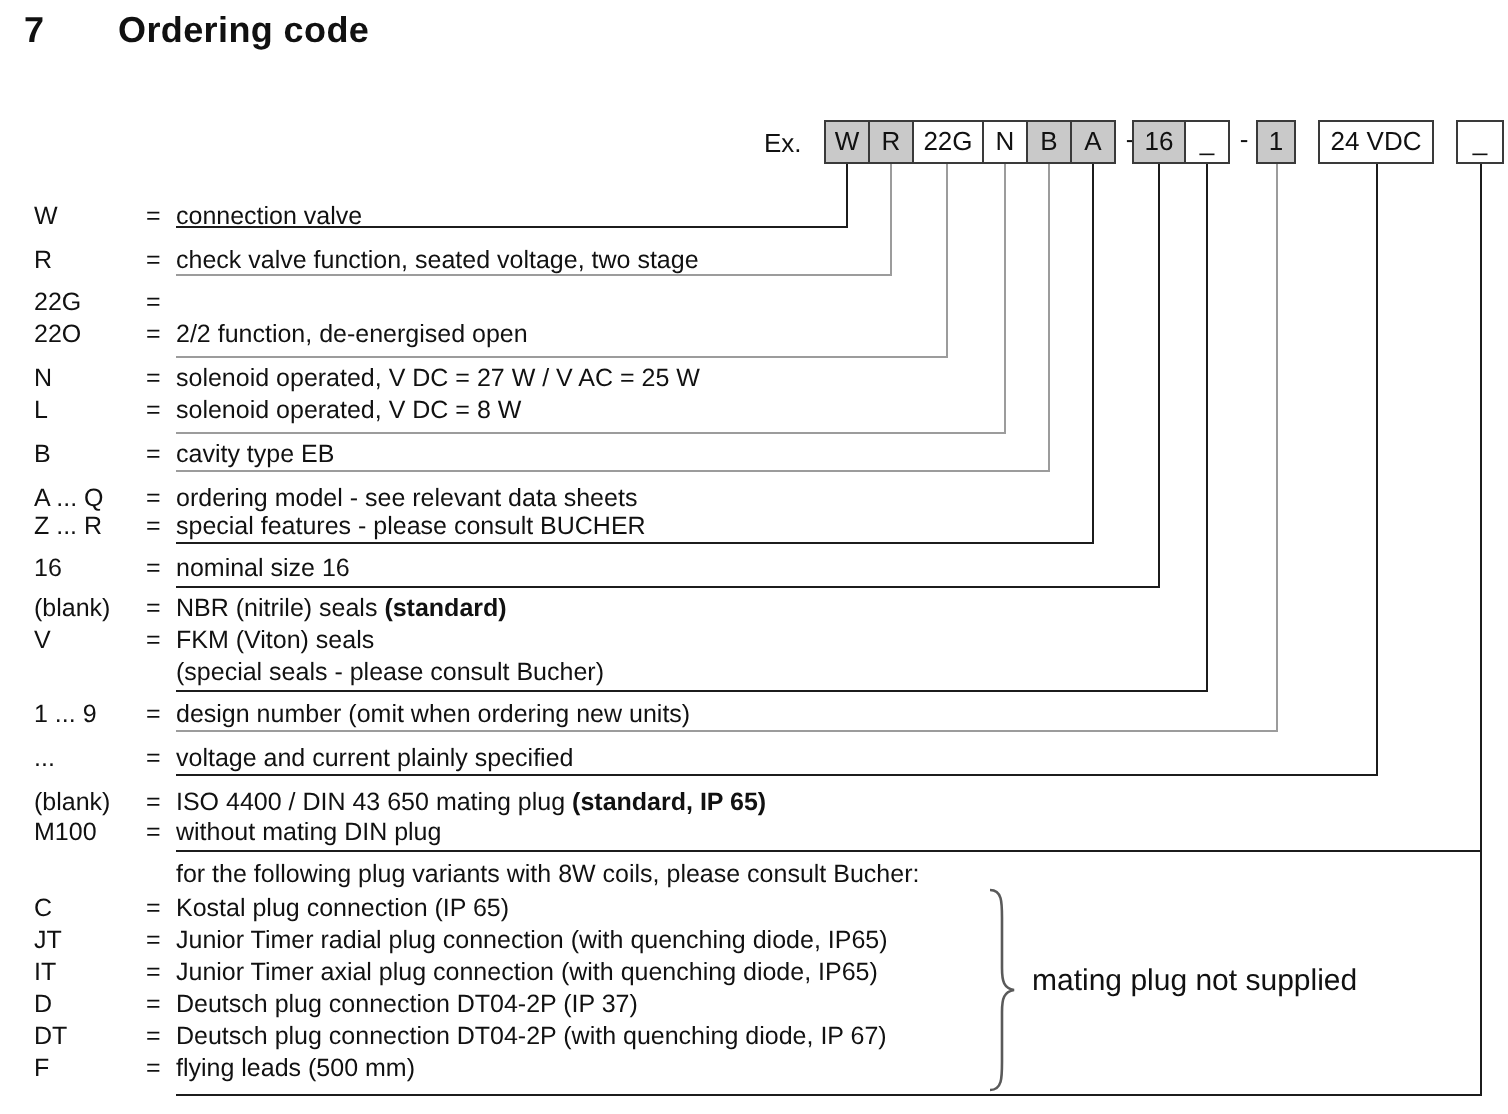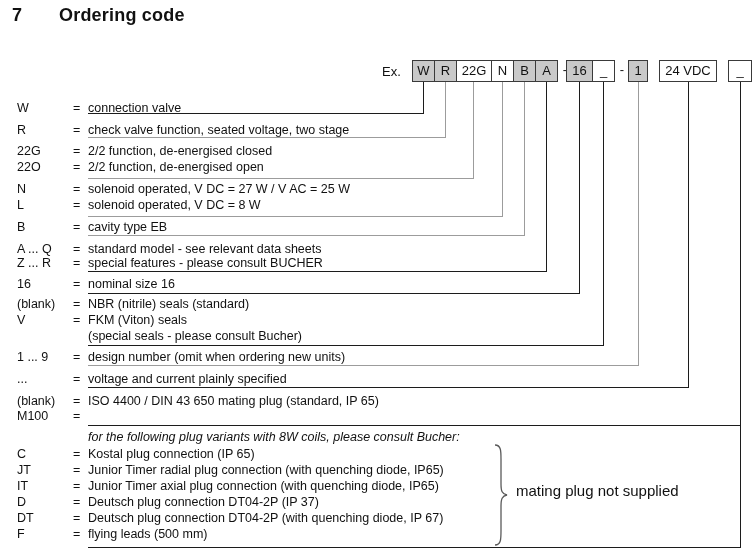--- a/index.html
+++ b/index.html
@@ -20,22 +20,22 @@
   .sep{position:absolute;top:60px;height:22px;font-size:13px;line-height:20px;text-align:center;}
   
   .vline{position:absolute;width:1px;background:#1c1c1c;}
   .hline{position:absolute;height:1px;background:#1c1c1c;}
   .vline.g,.hline.g{background:#9c9c9c;}
   
   .row{position:absolute;left:0;width:754px;height:16px;font-size:12.5px;line-height:15px;white-space:nowrap;}
   .row .code{position:absolute;left:17px;}
   .row .eq{position:absolute;left:73px;}
   .row .desc{position:absolute;left:88px;}
-  .row .bold-part{font-weight:normal;}
-  .row.italic .desc{font-style:italic;}
+  .row .bold-part{font-weight:bold;}
+  .row.italic .desc{}
   
   #brace{position:absolute;left:492px;top:444px;}
   #brace-note{position:absolute;left:516px;top:482px;font-size:15px;white-space:nowrap;}
 </style>
 </head>
 <body>
 
 <div id="page">
 
   <div id="heading">
@@ -88,21 +88,20 @@
       <span class="desc">connection valve</span>
     </div>
   <div class="row" style="top:123px">
       <span class="code">R</span>
       <span class="eq">=</span>
       <span class="desc">check valve function, seated voltage, two stage</span>
     </div>
   <div class="row" style="top:144px">
       <span class="code">22G</span>
       <span class="eq">=</span>
-      <span class="desc">2/2 function, de-energised closed</span>
     </div>
   <div class="row" style="top:160px">
       <span class="code">22O</span>
       <span class="eq">=</span>
       <span class="desc">2/2 function, de-energised open</span>
     </div>
   <div class="row" style="top:182px">
       <span class="code">N</span>
       <span class="eq">=</span>
       <span class="desc">solenoid operated, V DC = 27 W  /  V AC = 25 W</span>
@@ -113,21 +112,21 @@
       <span class="desc">solenoid operated, V DC = 8 W</span>
     </div>
   <div class="row" style="top:220px">
       <span class="code">B</span>
       <span class="eq">=</span>
       <span class="desc">cavity type EB</span>
     </div>
   <div class="row" style="top:242px">
       <span class="code">A ... Q</span>
       <span class="eq">=</span>
-      <span class="desc">standard model - see relevant data sheets</span>
+      <span class="desc">ordering model - see relevant data sheets</span>
     </div>
   <div class="row" style="top:256px">
       <span class="code">Z ... R</span>
       <span class="eq">=</span>
       <span class="desc">special features - please consult BUCHER</span>
     </div>
   <div class="row" style="top:277px">
       <span class="code">16</span>
       <span class="eq">=</span>
       <span class="desc">nominal size 16</span>
@@ -156,20 +155,21 @@
       <span class="desc">voltage and current plainly specified</span>
     </div>
   <div class="row" style="top:394px">
       <span class="code">(blank)</span>
       <span class="eq">=</span>
       <span class="desc"><span>ISO 4400 / DIN 43 650 mating plug </span><span class="bold-part">(standard, IP 65)</span></span>
     </div>
   <div class="row" style="top:409px">
       <span class="code">M100</span>
       <span class="eq">=</span>
+      <span class="desc">without mating DIN plug</span>
     </div>
   <div class="row italic" style="top:430px">
       <span class="desc">for the following plug variants with 8W coils, please consult Bucher:</span>
     </div>
   <div class="row" style="top:447px">
       <span class="code">C</span>
       <span class="eq">=</span>
       <span class="desc">Kostal plug connection (IP 65)</span>
     </div>
   <div class="row" style="top:463px">

